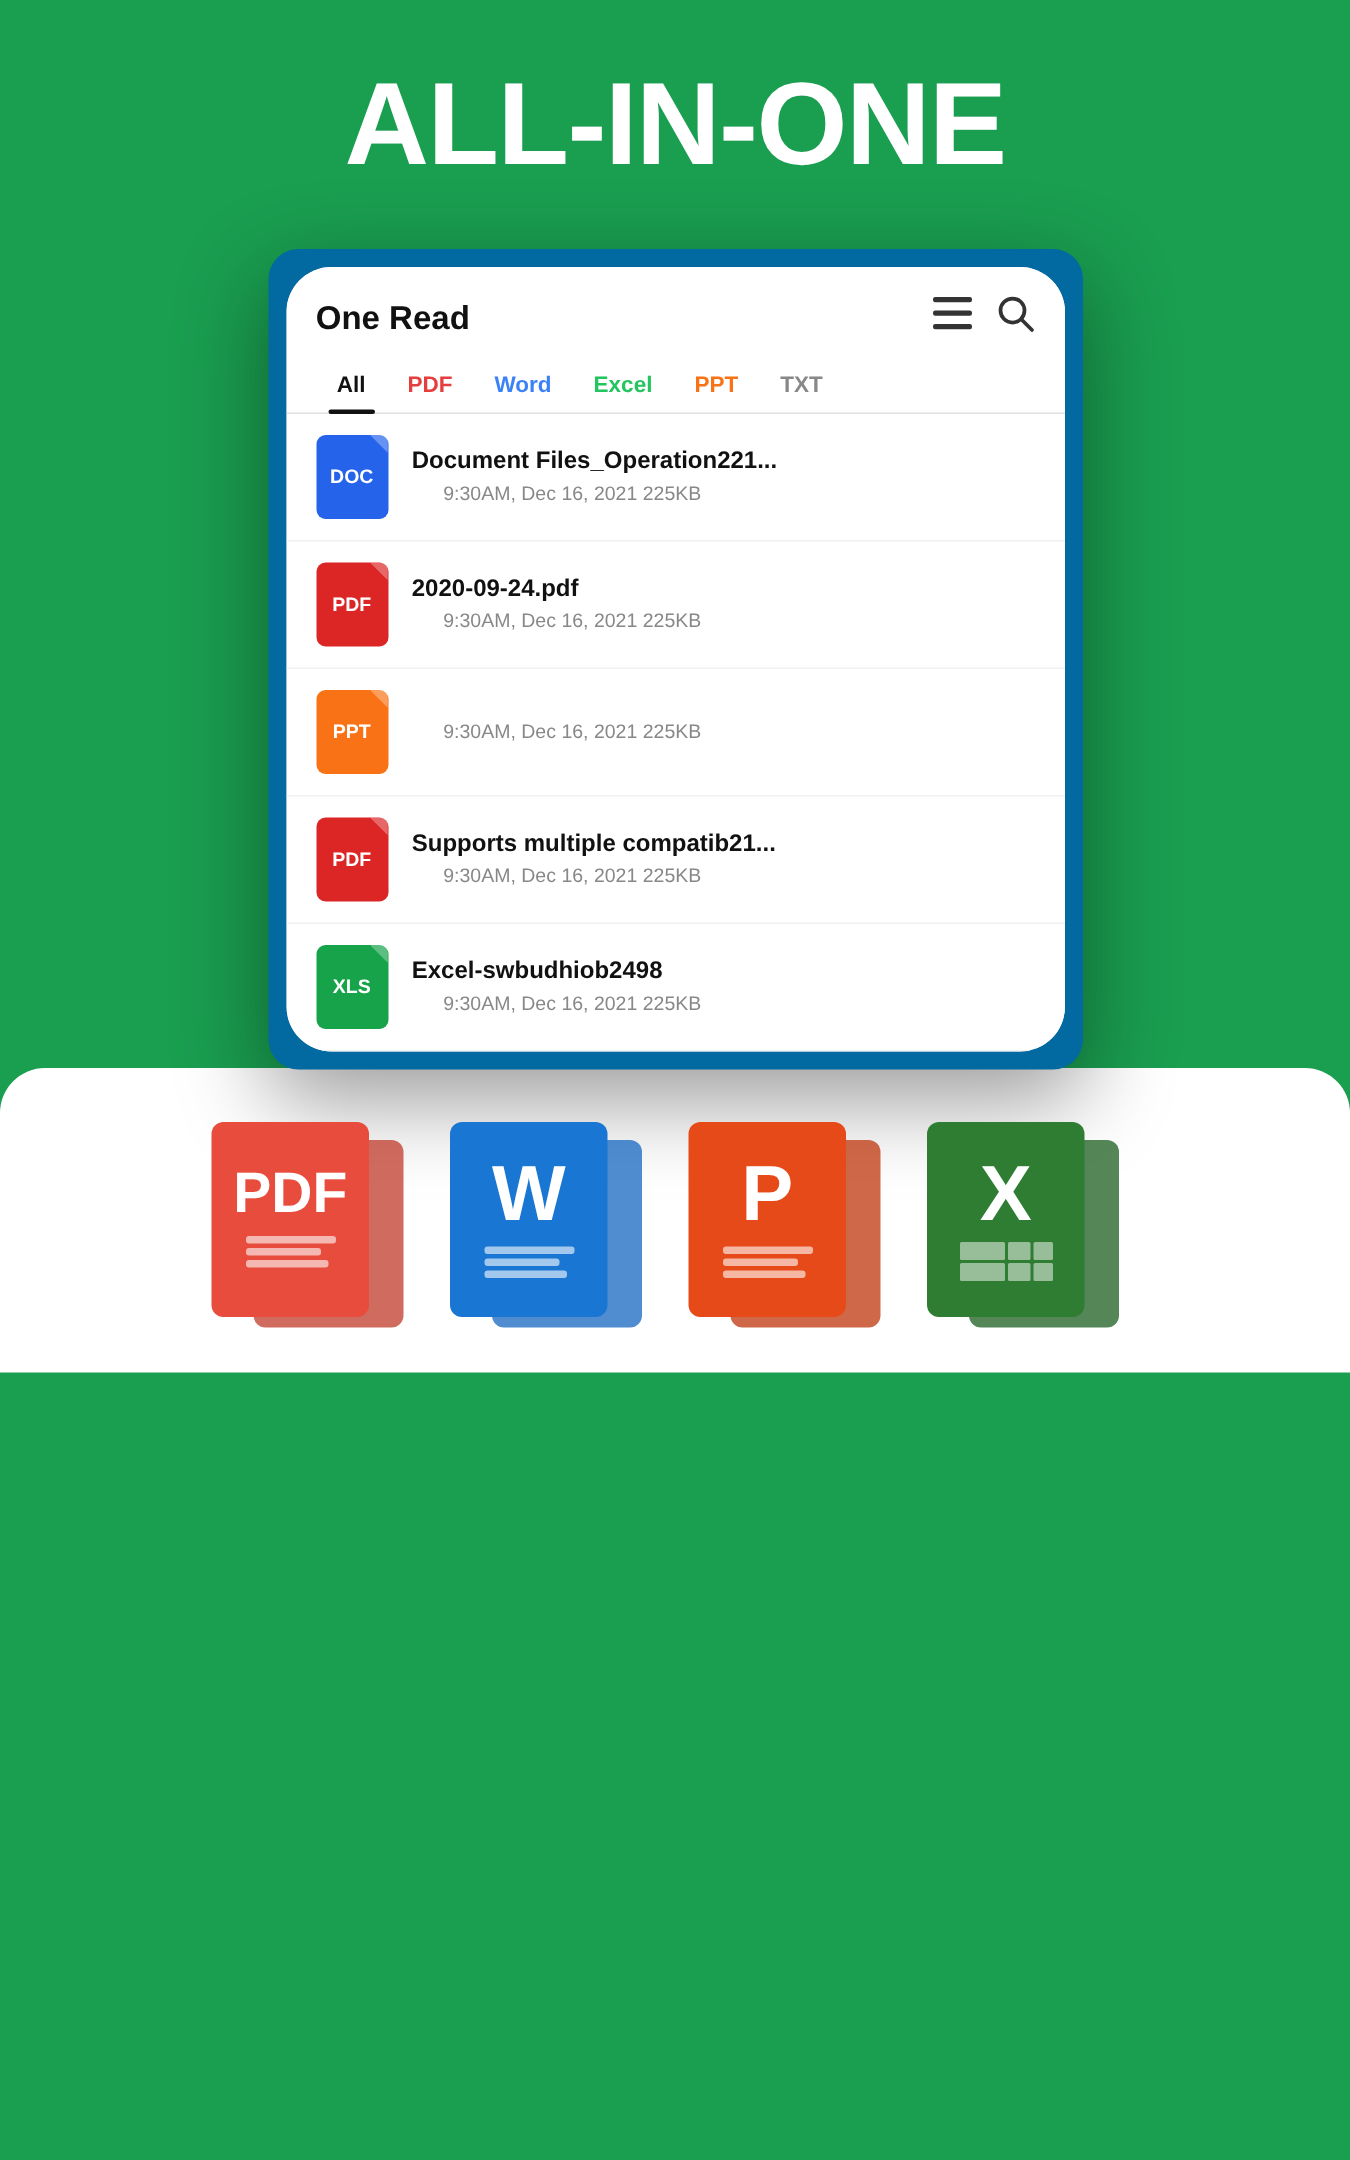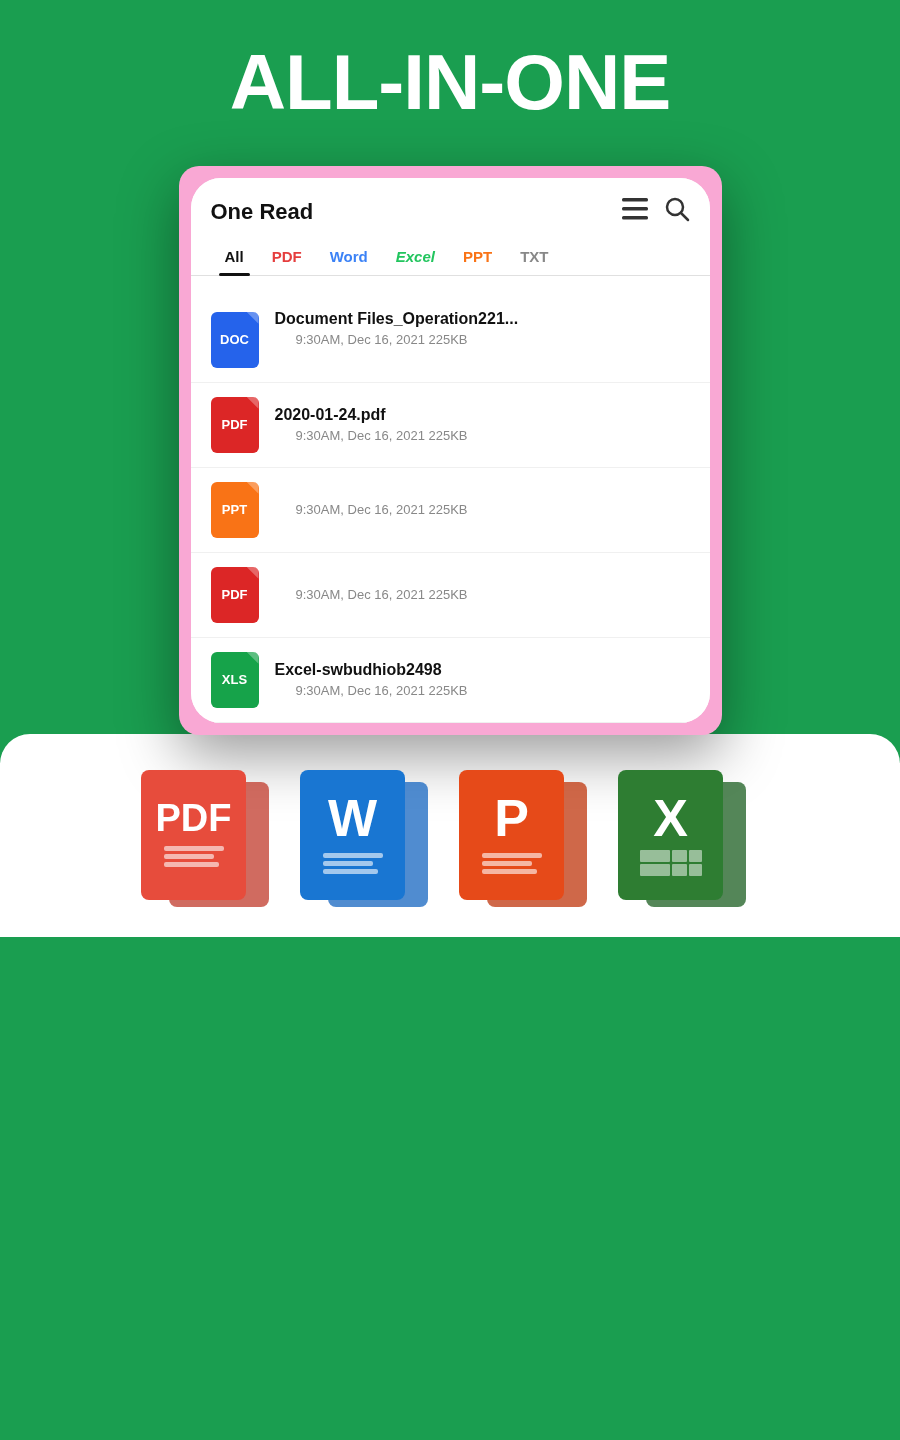--- a/index.html
+++ b/index.html
@@ -29,21 +29,21 @@
     .phone-area {
       display: flex;
       justify-content: center;
       align-items: flex-start;
       background: #1a9e50;
       padding: 10px 60px 0;
     }
 
     .phone-mockup {
       width: 543px;
-      background: #f9a8d4;
+      background: #0369a1;
       border-radius: 20px;
       padding: 12px;
       box-shadow: 0 20px 60px rgba(0,0,0,0.4);
     }
 
     .phone-screen {
       background: #f5f5f5;
       border-radius: 30px;
       overflow: hidden;
     }
@@ -98,21 +98,21 @@
       position: absolute;
       bottom: -1px;
       left: 8px;
       right: 8px;
       height: 3px;
       background: #111;
       border-radius: 2px;
     }
     .tab-pdf { color: #e53e3e; }
     .tab-word { color: #3b82f6; }
-    .tab-excel { color: #22c55e; font-style: italic; }
+    .tab-excel { color: #22c55e; }
     .tab-ppt { color: #f97316; }
     .tab-txt { color: #888; }
 
     
     .file-list {
       background: white;
     }
     .file-item {
       display: flex;
       align-items: center;
@@ -127,21 +127,21 @@
       border-radius: 6px;
       display: flex;
       align-items: center;
       justify-content: center;
       font-size: 13px;
       font-weight: 800;
       color: white;
       flex-shrink: 0;
       position: relative;
     }
-    .file-icon.doc { background: #2563eb; margin-top: 22px; }
+    .file-icon.doc { background: #2563eb; }
     .file-icon.pdf { background: #dc2626; }
     .file-icon.ppt { background: #f97316; }
     .file-icon.xls { background: #16a34a; }
 
     
     .file-icon::after {
       content: '';
       position: absolute;
       top: 0;
       right: 0;
@@ -294,39 +294,40 @@
             <div class="file-name">Document Files_Operation221...</div>
             <div class="file-meta">9:30AM, Dec 16, 2021  225KB</div>
           </div>
         </div>
 
         <div class="file-item">
           <div class="file-icon pdf">
             <span>PDF</span>
           </div>
           <div class="file-info">
-            <div class="file-name">2020-01-24.pdf</div>
+            <div class="file-name">2020-09-24.pdf</div>
             <div class="file-meta">9:30AM, Dec 16, 2021  225KB</div>
           </div>
         </div>
 
         <div class="file-item">
           <div class="file-icon ppt">
             <span>PPT</span>
           </div>
           <div class="file-info">
             <div class="file-meta">9:30AM, Dec 16, 2021  225KB</div>
           </div>
         </div>
 
         <div class="file-item">
           <div class="file-icon pdf">
             <span>PDF</span>
           </div>
           <div class="file-info">
+            <div class="file-name">Supports multiple compatib21...</div>
             <div class="file-meta">9:30AM, Dec 16, 2021  225KB</div>
           </div>
         </div>
 
         <div class="file-item">
           <div class="file-icon xls">
             <span>XLS</span>
           </div>
           <div class="file-info">
             <div class="file-name">Excel-swbudhiob2498</div>

